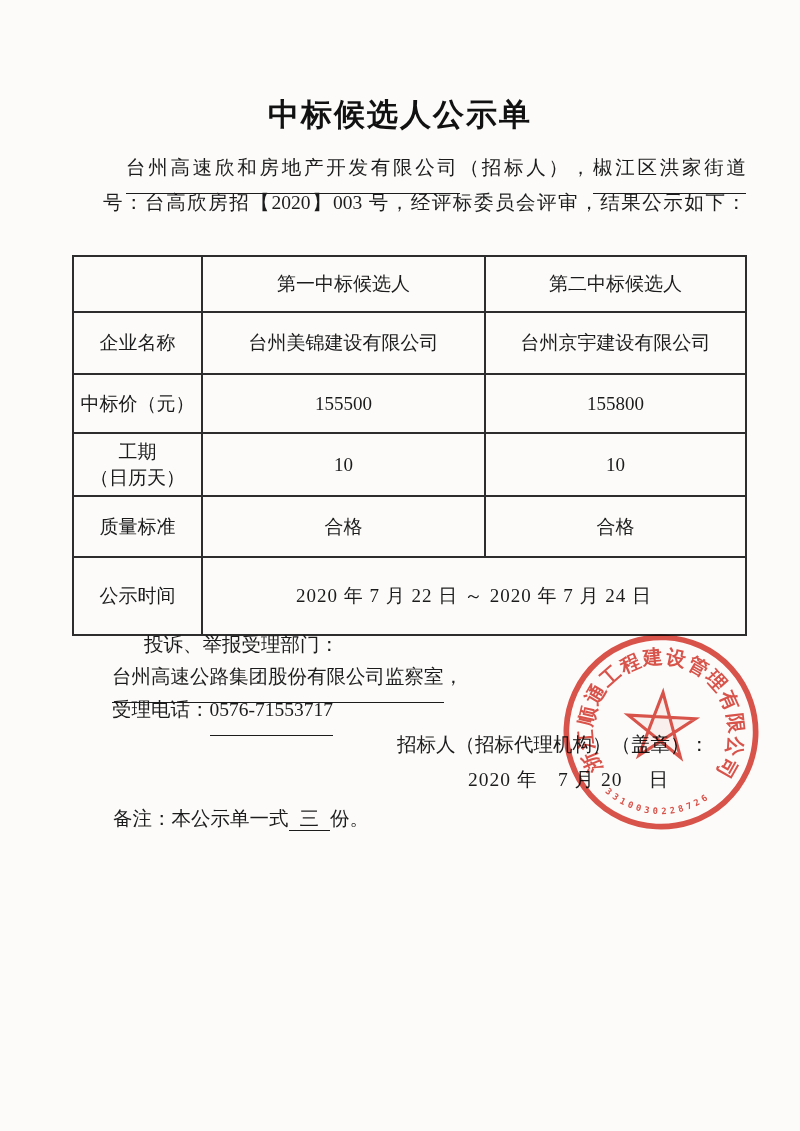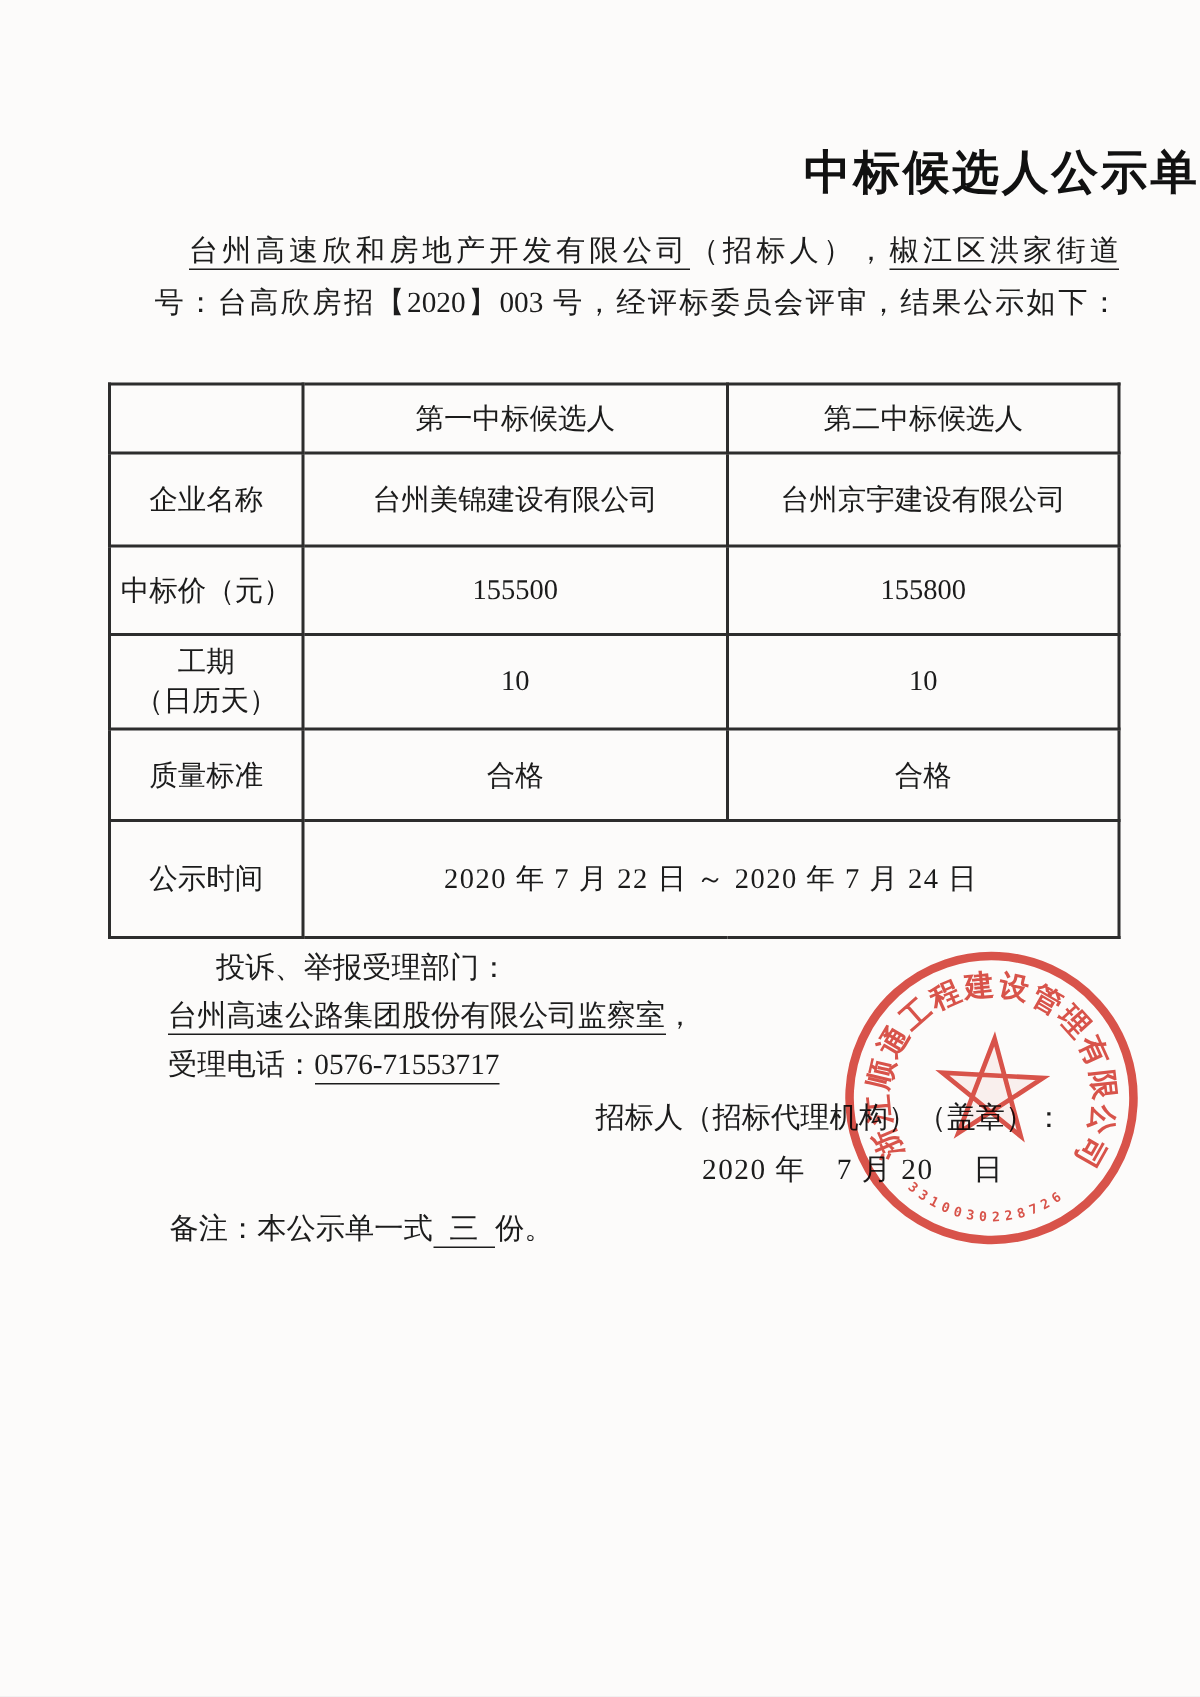--- a/index.html
+++ b/index.html
@@ -2,28 +2,28 @@
 <html><head>
 <meta charset="utf-8">
 <style>
   html,body{margin:0;padding:0;background:#e9e9e9;}
   .page{
     position:relative;width:800px;height:1131px;margin:0 auto;
     background:#fcfbfa;overflow:hidden;
     font-family:"Liberation Serif","DejaVu Serif",serif;color:#1c1c1c;
   }
   .title{
-    position:absolute;left:0;top:94px;width:100%;text-align:right;
+    position:absolute;left:0;top:94px;width:100%;text-align:center;
     font-family:"Liberation Sans","DejaVu Sans",sans-serif;
     font-size:31px;font-weight:700;letter-spacing:2px;color:#111;margin:0;
   }
   .intro{position:absolute;left:103px;top:151px;width:643px;font-size:19.5px;line-height:34.5px;}
   .iline{text-align:justify;text-align-last:justify;white-space:nowrap;}
   .iline.indent{padding-left:23px;}
-  .u{border-bottom:1.5px solid #1c1c1c;padding-bottom:1px;}
+  .u{border-bottom:1.5px solid #1c1c1c;padding-bottom:15px;}
   .btable{
     position:absolute;left:72px;top:255px;width:673px;
     border-collapse:collapse;table-layout:fixed;
   }
   .btable td{
     border:2px solid #2d2d2d;text-align:center;vertical-align:middle;
     font-size:19px;color:#1b1b1b;padding:0;
   }
   .dateline{letter-spacing:1px;}
   .fline{position:absolute;font-size:19.5px;white-space:nowrap;z-index:2;}
@@ -45,21 +45,21 @@
     <div class="iline">号：台高欣房招【2020】003 号，经评标委员会评审，结果公示如下：</div>
   </div>
 
   <table class="btable">
     <colgroup>
         <col style="width:129px">
         <col style="width:283px">
         <col style="width:261px">
       </colgroup>
     <tbody>
-        <tr style="height:46px">
+        <tr style="height:56px">
       <td></td>
       <td>第一中标候选人</td>
       <td>第二中标候选人</td>
     </tr>
     <tr style="height:62px">
       <td>企业名称</td>
       <td>台州美锦建设有限公司</td>
       <td>台州京宇建设有限公司</td>
     </tr>
     <tr style="height:59px">

